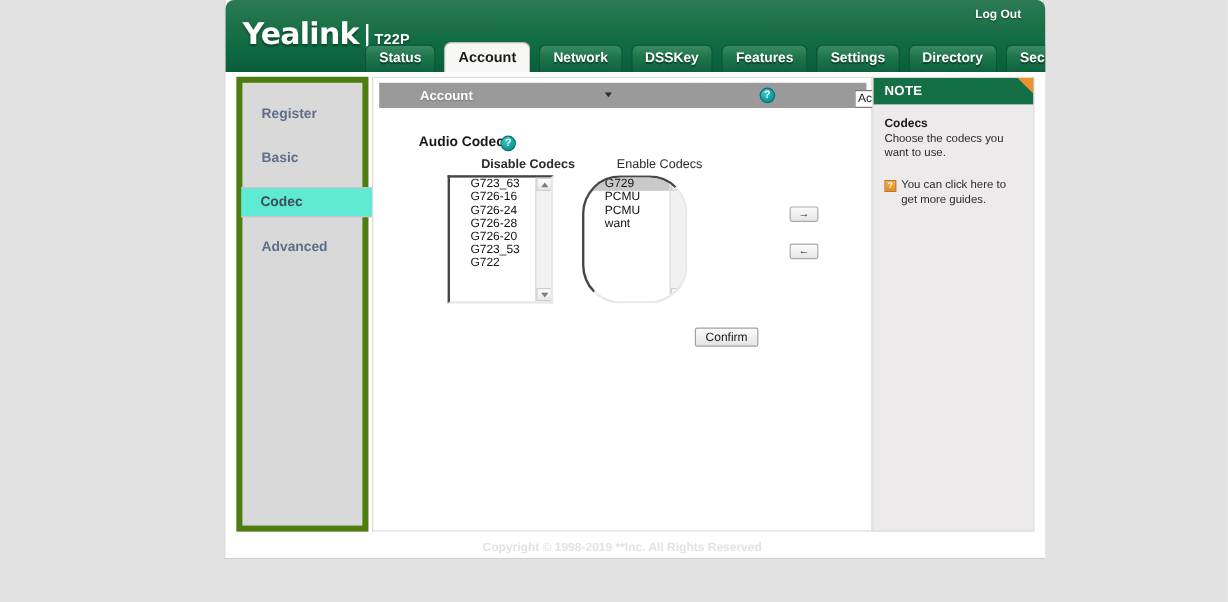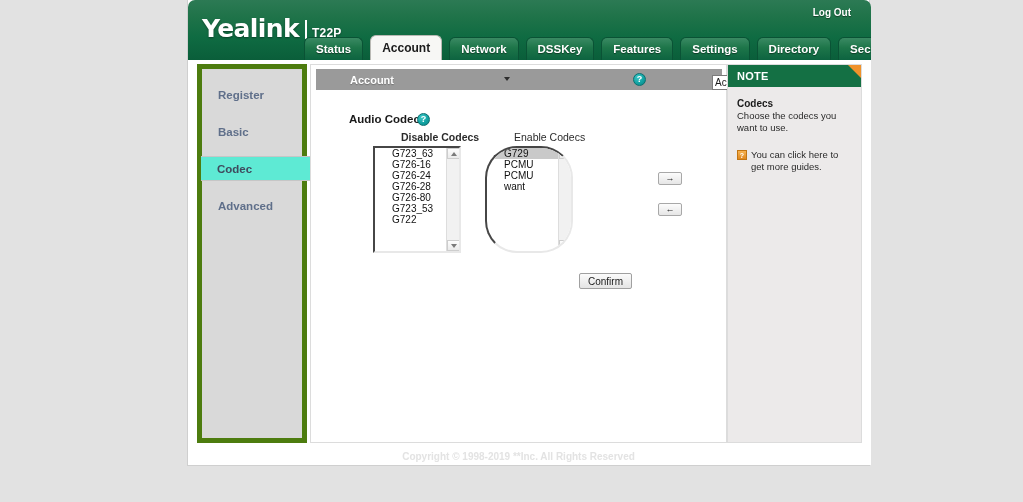--- a/index.html
+++ b/index.html
@@ -412,21 +412,21 @@
 
       <div id="disable-label" class="col-label">Disable Codecs</div>
       <div id="enable-label" class="col-label">Enable Codecs</div>
 
       <div id="disable-list" class="listbox">
         <div class="opts">
             <div class="opt">G723_63</div>
             <div class="opt">G726-16</div>
             <div class="opt">G726-24</div>
             <div class="opt">G726-28</div>
-            <div class="opt">G726-80</div>
+            <div class="opt">G726-20</div>
             <div class="opt">G723_53</div>
             <div class="opt">G722</div>
           </div>
         <div class="scrollbar">
           <div class="sb-btn">
               <span class="sb-tri-up"></span>
             </div>
           <div class="sb-btn bottom">
               <span class="sb-tri-down"></span>
             </div>

